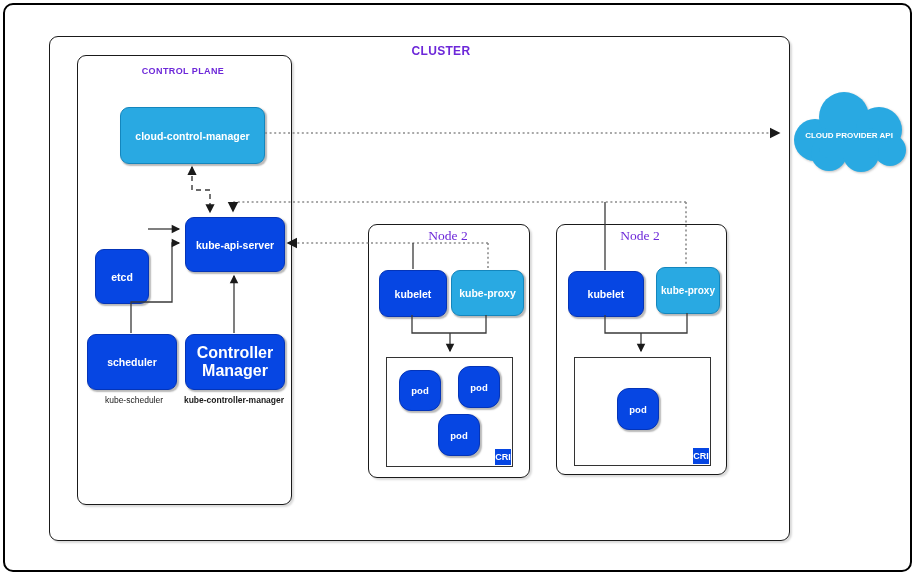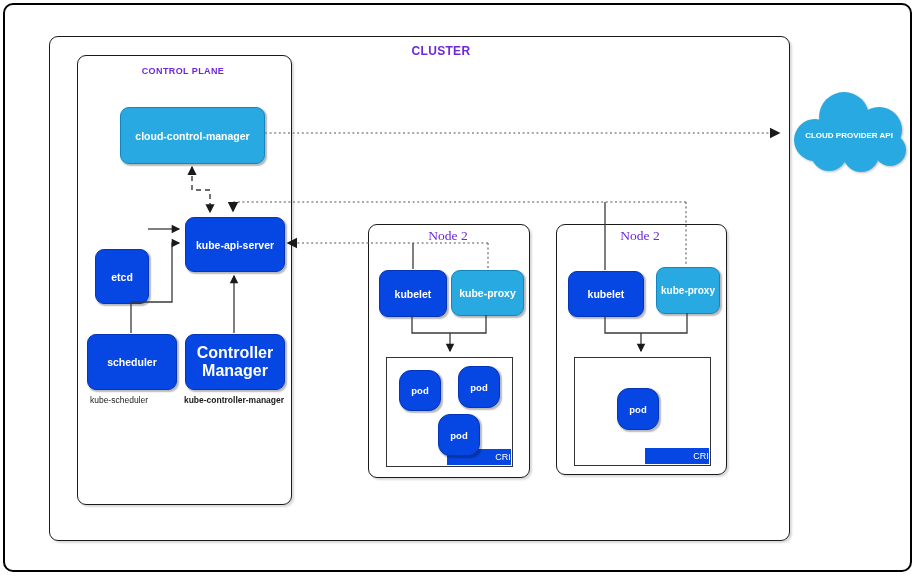--- a/index.html
+++ b/index.html
@@ -31,22 +31,22 @@
     box-shadow:1.5px 1.5px 1.5px rgba(0,0,0,0.28);
     text-align:center;
   }
   .lb { background:var(--light_blue,#29A9E2); border-color:#1486bd; }
 
   .cri-rect {
     position:absolute; border:1.4px solid #333; background:#fff;
   }
   .cri-tag {
     position:absolute; background:var(--dark_blue,#0646E3); color:#fff;
-    font-weight:normal; font-size:9px; width:16px; height:16px;
-    display:flex; align-items:center; justify-content:center;padding-left:48px;
+    font-weight:bold; font-size:9px; width:16px; height:16px;
+    display:flex; align-items:center; justify-content:center;
   }
   .pod { font-size:9.5px; border-radius:12px; }
 
   .caption {
     position:absolute; font-size:8.5px; color:#1a1a1a; text-align:center;
   }
 
   svg.connectors {
     position:absolute; left:0; top:0; pointer-events:none;
   }
@@ -68,21 +68,21 @@
   <div class="group-label cluster-label" style="left:391px; top:44px; width:100px;">CLUSTER</div>
 
   <div class="group-box" style="left:77px; top:55px; width:213px; height:448px;"></div>
   <div class="group-label cp-label" style="left:123px; top:66px; width:120px;font-weight:bold;">CONTROL PLANE</div>
 
   <div class="bb lb" style="left:120px; top:107px; width:143px; height:55px;">cloud-control-manager</div>
   <div class="bb" style="left:95px; top:233px; width:52px; height:53px;margin-top:16px;">etcd</div>
   <div class="bb" style="left:87px; top:334px; width:88px; height:54px;">scheduler</div>
   <div class="bb" style="left:185px; top:217px; width:98px; height:53px;">kube-api-server</div>
   <div class="bb" style="left:185px; top:334px; width:98px; height:54px; font-size:16px;">Controller Manager</div>
-  <div class="caption" style="left:69px; top:395px; width:100px;">kube-scheduler</div>
+  <div class="caption" style="left:84px; top:395px; width:100px;">kube-scheduler</div>
   <div class="caption" style="left:172px; top:395px; width:124px;font-weight:bold;">kube-controller-manager</div>
 
   <div class="group-box" style="left:368px; top:224px; width:160px; height:252px;"></div>
   <div class="group-label node-title" style="left:398px; top:228px; width:100px;">Node 2</div>
   <div class="bb" style="left:379px; top:270px; width:66px; height:45px;">kubelet</div>
   <div class="bb lb" style="left:451px; top:270px; width:71px; height:44px;">kube-proxy</div>
   <div class="cri-rect" style="left:386px; top:357px; width:125px; height:108px;">
     <div class="cri-tag" style="right:1px; bottom:1px;">CRI</div>
   </div>
   <div class="bb pod" style="left:399px; top:370px; width:40px; height:39px;">pod</div>

